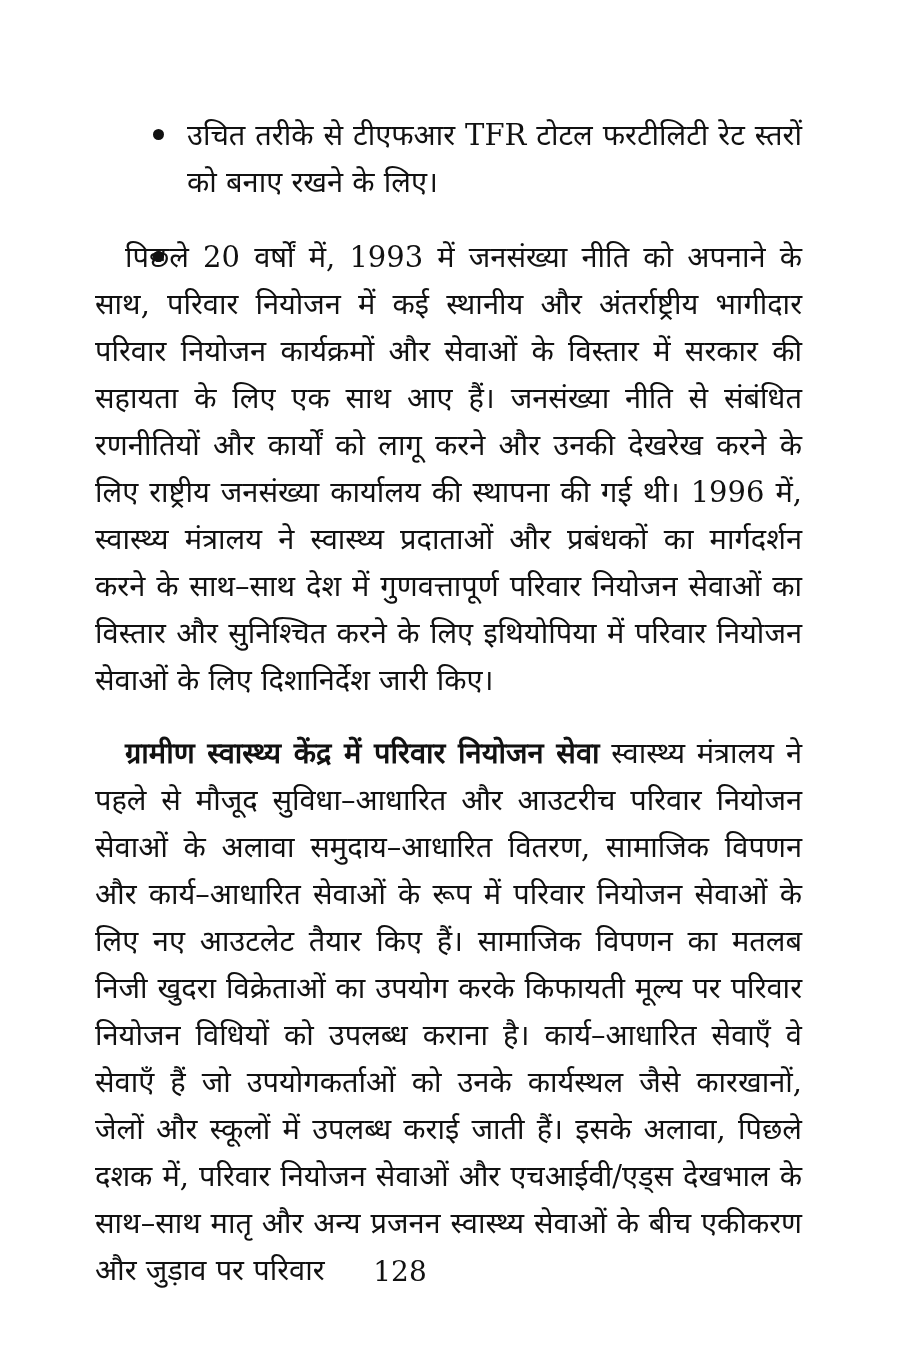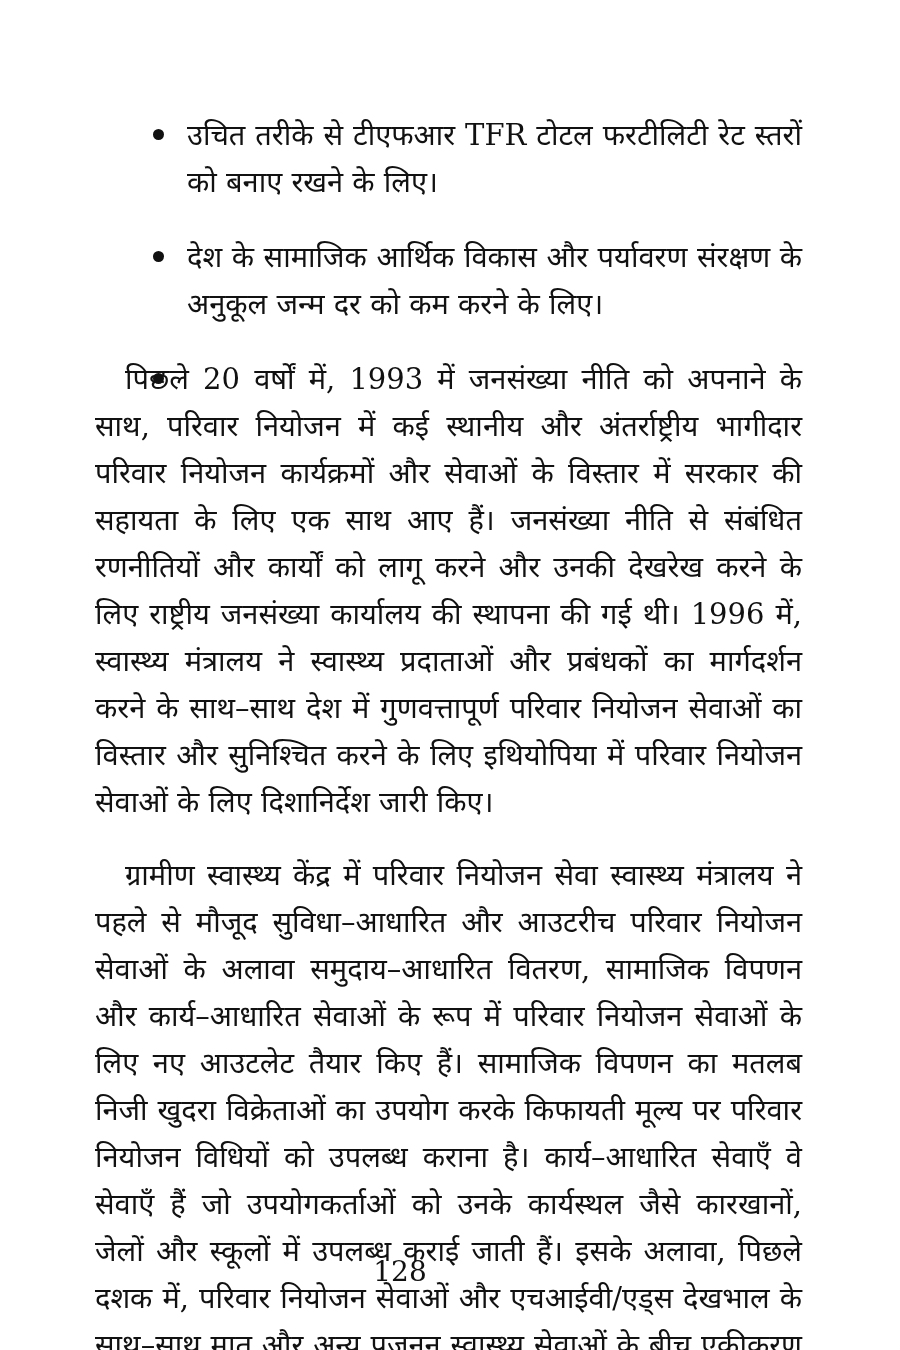--- a/index.html
+++ b/index.html
@@ -45,21 +45,21 @@
     background: #111111;
   }
   p.body-para {
     margin: 14px 0 26px 0;
     text-indent: 30px;
   }
   p.body-para:last-of-type {
     margin-bottom: 0;
   }
   .lead-bold {
-    font-weight: normal;
+    font-weight: bold;
   }
   .page-number {
     position: absolute;
     left: 0;
     bottom: 62px;
     width: 800px;
     text-align: center;
     font-size: 28px;
     line-height: 32px;
     color: #111111;
@@ -71,21 +71,20 @@
 <div class="page">
   <div class="content">
 
     <ul class="bullets">
       <li>
         <span class="dot"></span>
         <span>उचित तरीके से टीएफआर TFR टोटल फरटीलिटी रेट स्तरों को बनाए रखने के लिए।</span>
       </li>
       <li>
         <span class="dot"></span>
-        <span>देश के सामाजिक आर्थिक विकास और पर्यावरण संरक्षण के अनुकूल जन्म दर को कम करने के लिए।</span>
       </li>
       <li>
         <span class="dot"></span>
       </li>
     </ul>
 
     <p class="body-para">पिछले 20 वर्षों में, 1993 में जनसंख्या नीति को अपनाने के साथ, परिवार नियोजन में कई स्थानीय और अंतर्राष्ट्रीय भागीदार परिवार नियोजन कार्यक्रमों और सेवाओं के विस्तार में सरकार की सहायता के लिए एक साथ आए हैं। जनसंख्या नीति से संबंधित रणनीतियों और कार्यों को लागू करने और उनकी देखरेख करने के लिए राष्ट्रीय जनसंख्या कार्यालय की स्थापना की गई थी। 1996 में, स्वास्थ्य मंत्रालय ने स्वास्थ्य प्रदाताओं और प्रबंधकों का मार्गदर्शन करने के साथ–साथ देश में गुणवत्तापूर्ण परिवार नियोजन सेवाओं का विस्तार और सुनिश्चित करने के लिए इथियोपिया में परिवार नियोजन सेवाओं के लिए दिशानिर्देश जारी किए।</p>
 
     <p class="body-para"><span class="lead-bold">ग्रामीण स्वास्थ्य केंद्र में परिवार नियोजन सेवा</span><span> स्वास्थ्य मंत्रालय ने पहले से मौजूद सुविधा–आधारित और आउटरीच परिवार नियोजन सेवाओं के अलावा समुदाय–आधारित वितरण, सामाजिक विपणन और कार्य–आधारित सेवाओं के रूप में परिवार नियोजन सेवाओं के लिए नए आउटलेट तैयार किए हैं। सामाजिक विपणन का मतलब निजी खुदरा विक्रेताओं का उपयोग करके किफायती मूल्य पर परिवार नियोजन विधियों को उपलब्ध कराना है। कार्य–आधारित सेवाएँ वे सेवाएँ हैं जो उपयोगकर्ताओं को उनके कार्यस्थल जैसे कारखानों, जेलों और स्कूलों में उपलब्ध कराई जाती हैं। इसके अलावा, पिछले दशक में, परिवार नियोजन सेवाओं और एचआईवी/एड्स देखभाल के साथ–साथ मातृ और अन्य प्रजनन स्वास्थ्य सेवाओं के बीच एकीकरण और जुड़ाव पर परिवार</span></p>
 

